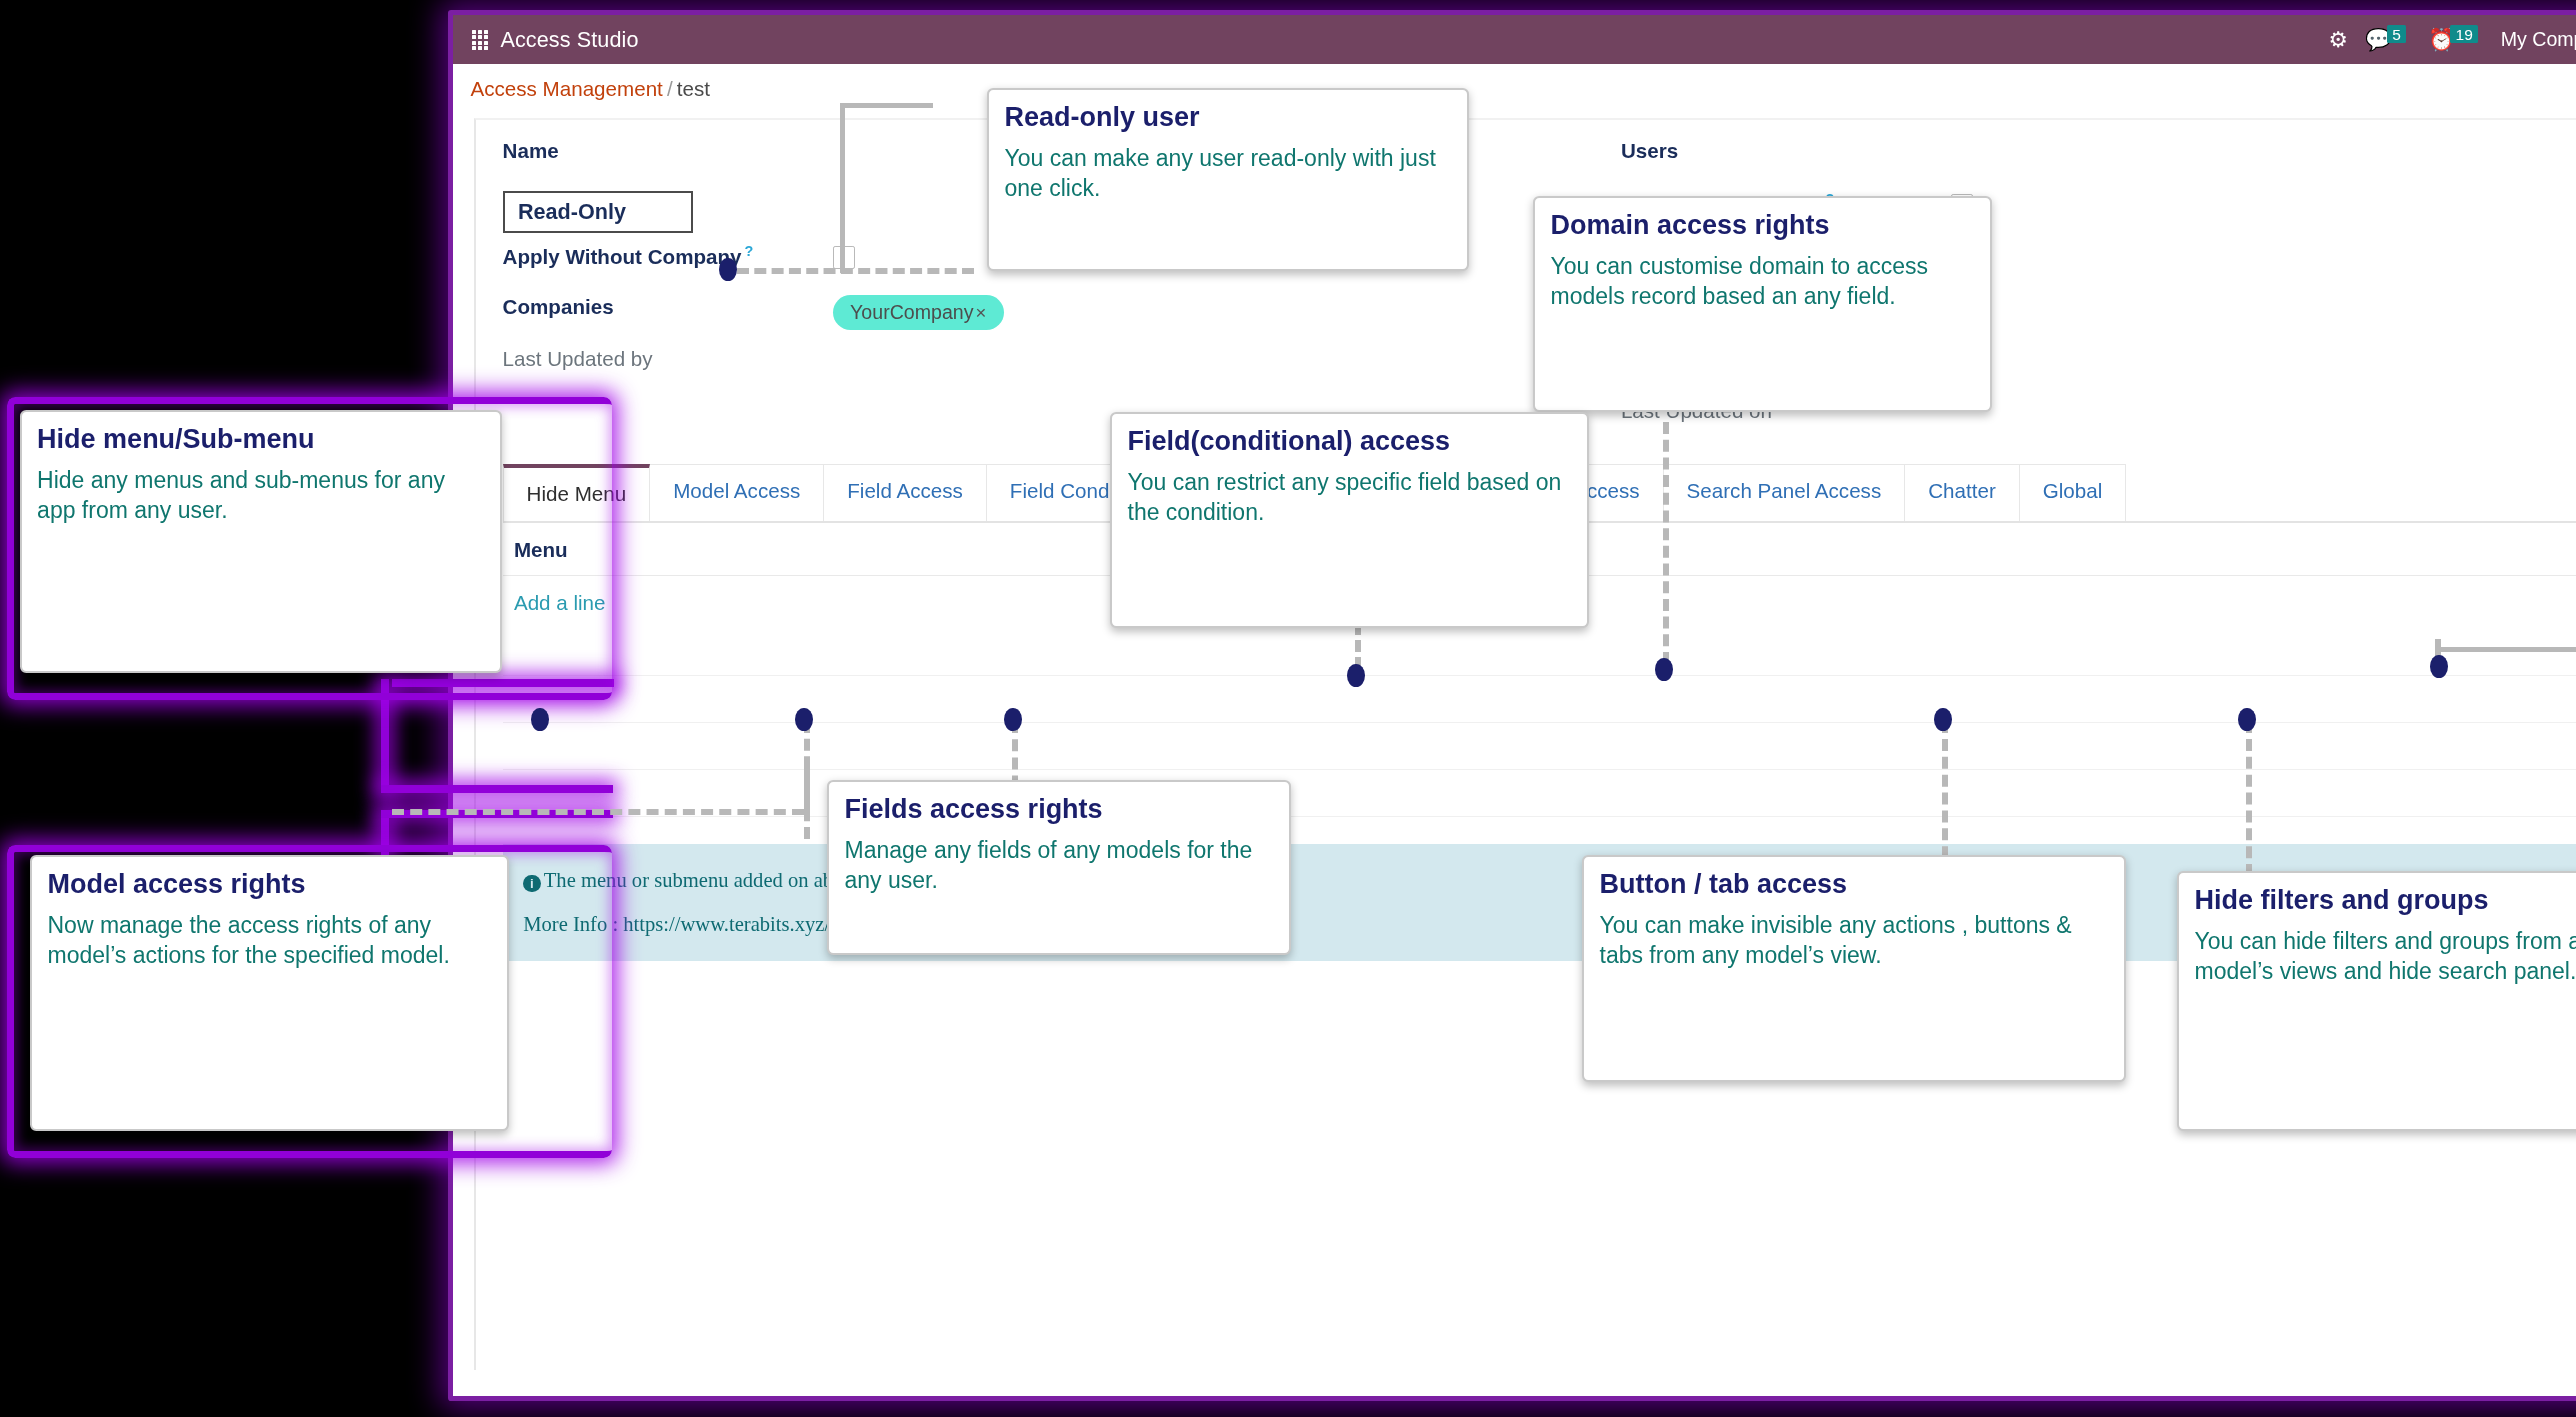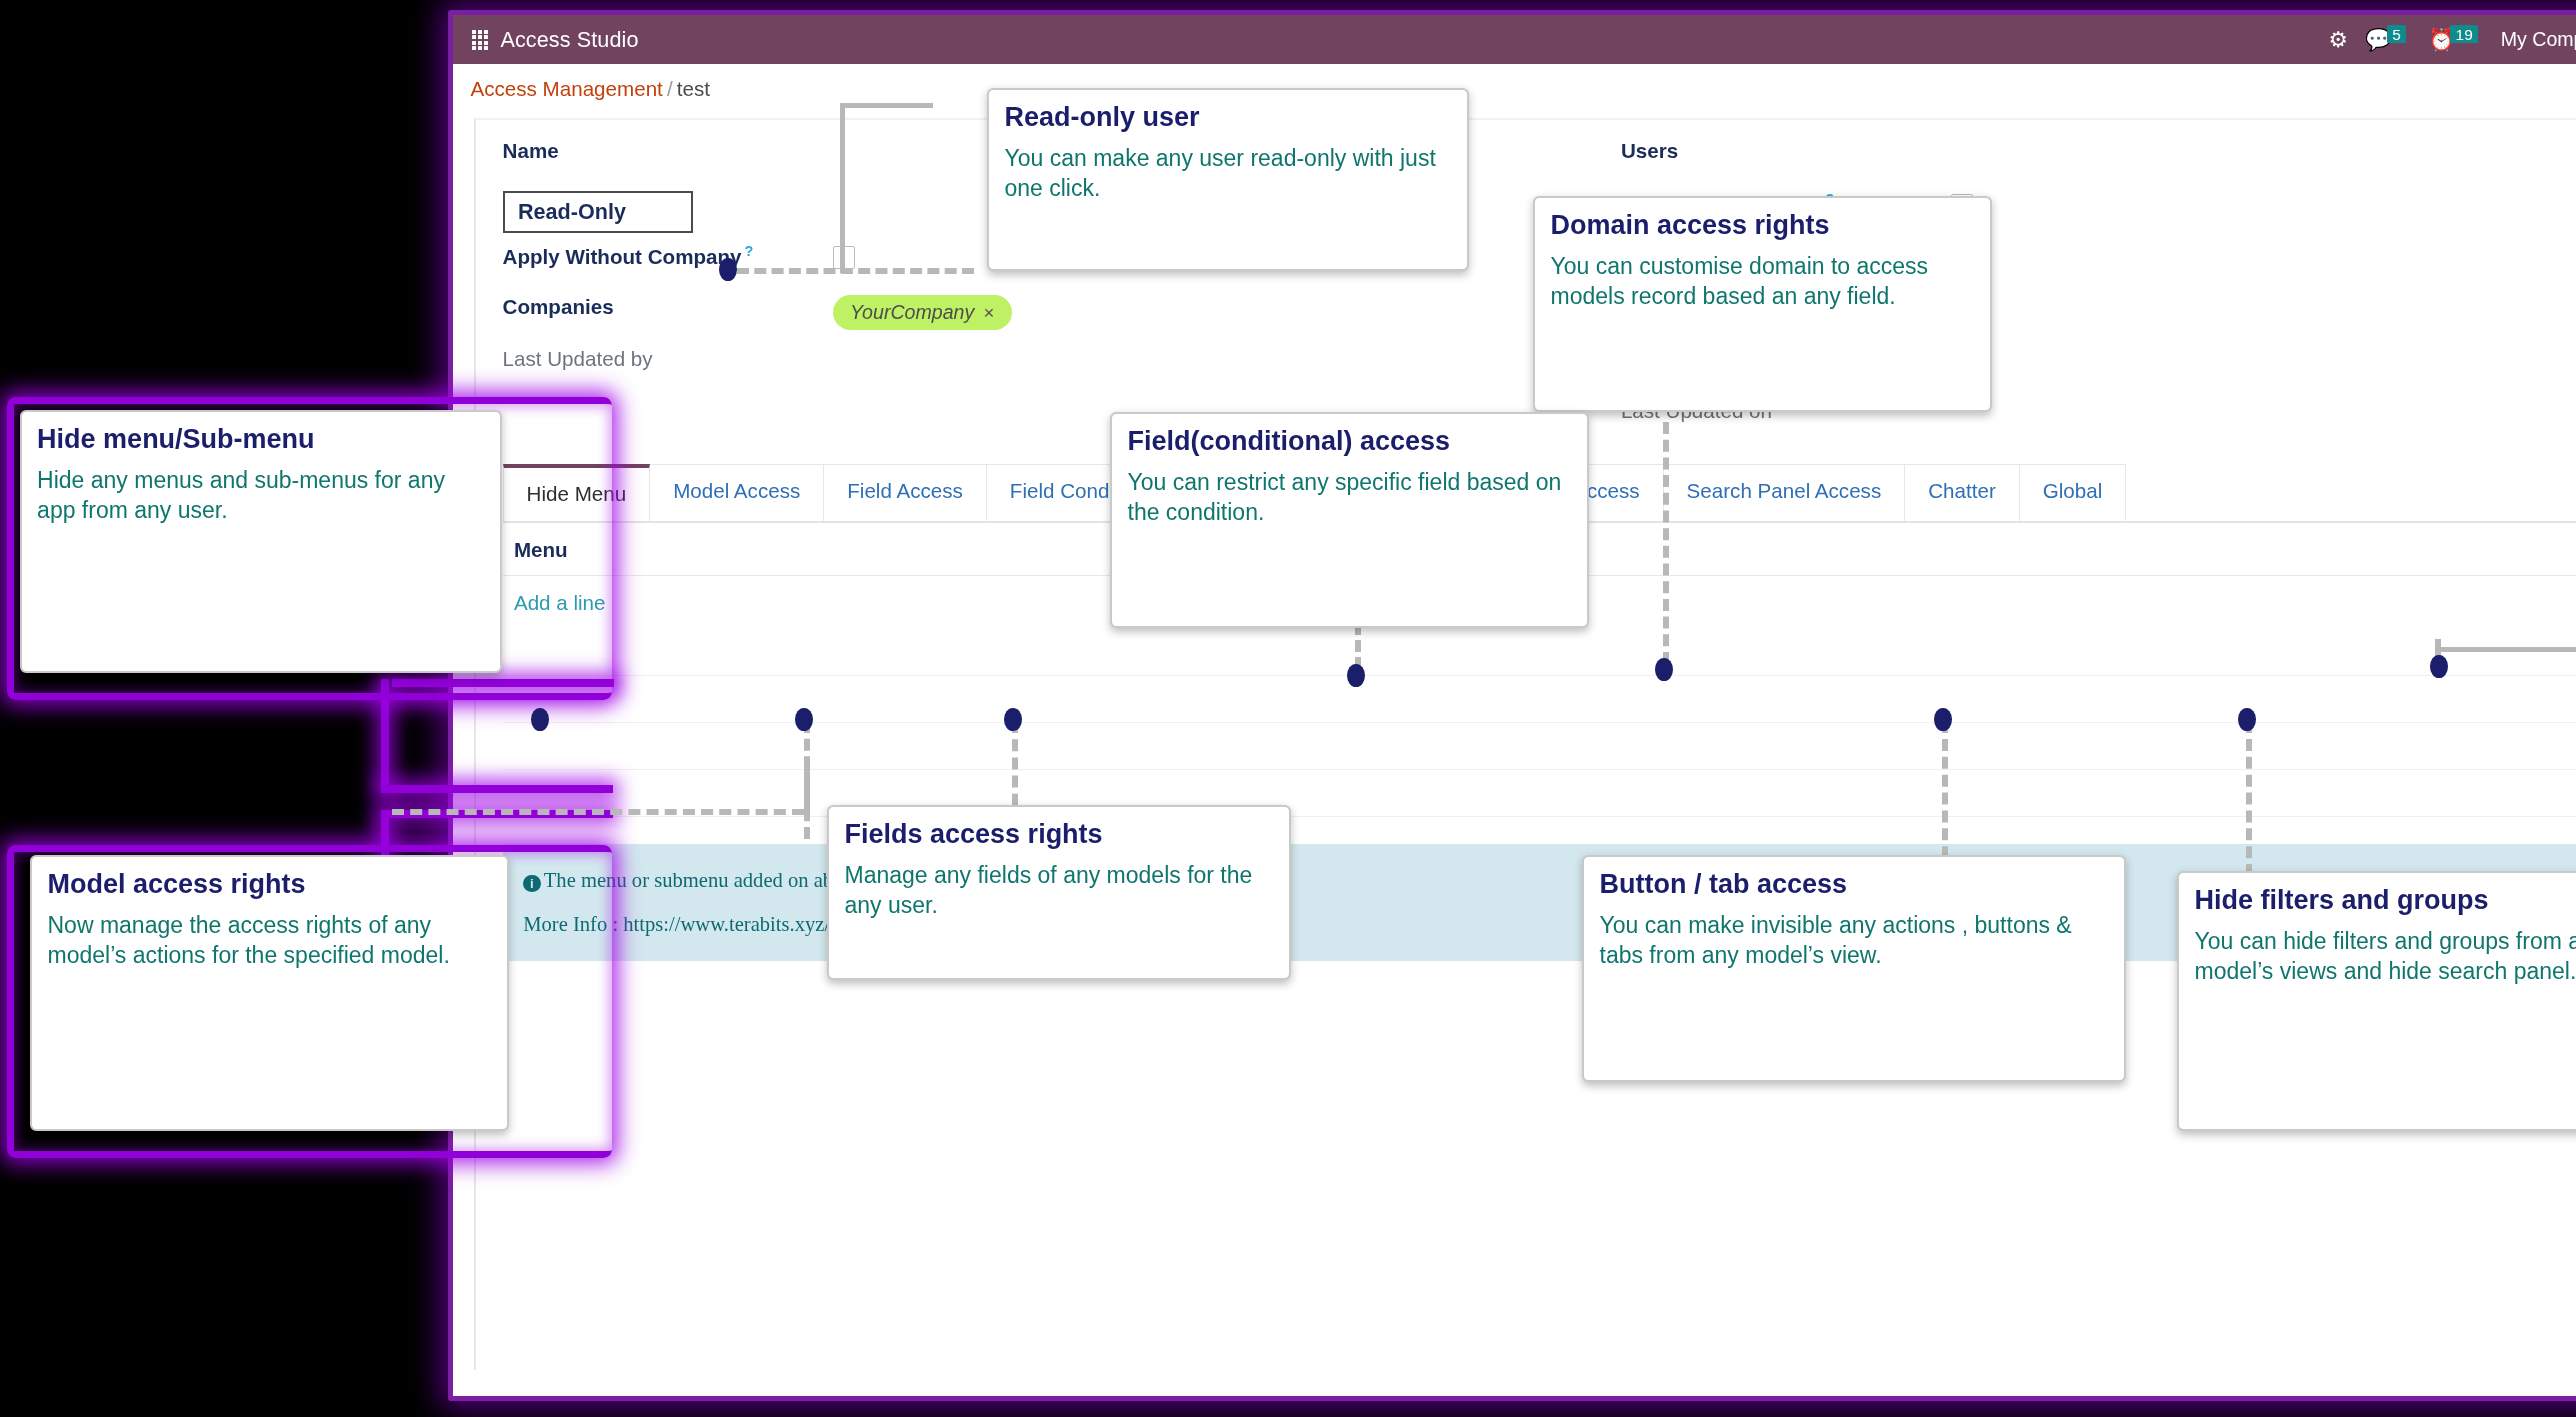--- a/index.html
+++ b/index.html
@@ -54,22 +54,22 @@
   .flabel.muted{color:#6c757d;font-weight:400;}
   .fhelp{color:#2ba7d6;font-size:14.4px;vertical-align:super;margin-left:3.1px;}
   .fval{flex:1;}
   .cb{width:20.6px;height:20.6px;border:1.5px solid #b9b9b9;border-radius:2.1px;background:#fff;
       display:inline-block;margin-top:3.1px;}
   .name-input{
     display:inline-block;border:2.1px solid #4b4b4b;background:#fff;
     padding:6.2px 13.4px;font-size:21.6px;color:#1a2d5a;font-weight:600;min-width:160px;
   }
   .pill{
-    display:inline-flex;align-items:center;gap:9px;background:#bef264;color:#4d4d4d;
-    border-radius:515px;padding:6.2px 17.5px;font-size:19.6px;font-style:italic;
+    display:inline-flex;align-items:center;gap:2px;background:#5eead4;color:#4d4d4d;
+    border-radius:515px;padding:6.2px 17.5px;font-size:19.6px;
   }
   .pill .x{font-size:18.5px;color:#555;}
 
   
   #tabs{display:flex;margin:12.4px 27px 0 27px;border-bottom:2.1px solid #e3e3e3;}
   .tab{
     padding:14.4px 23px;font-size:20.6px;color:#2f6fb5;background:#fff;
     border:1.5px solid #e7e7e7;border-bottom:none;white-space:nowrap;
   }
   .tab.active{color:#2f2f2f;border-top:4.1px solid #71435f;}
@@ -313,21 +313,21 @@
 <div class="callout" style="left:19.6px;top:410px;width:482px;height:263px;z-index:50;">
   <div class="c-title">Hide menu/Sub-menu</div>
   <div class="c-body">Hide any menus and sub-menus for any app from any user.</div>
 </div>
 
 <div class="callout" style="left:30px;top:855px;width:479px;height:276px;z-index:50;">
   <div class="c-title">Model access rights</div>
   <div class="c-body">Now manage the access rights of any model’s actions for the specified model.</div>
 </div>
 
-<div class="callout" style="left:827px;top:805px;width:464px;height:175px;">
+<div class="callout" style="left:827px;top:780px;width:464px;height:175px;">
   <div class="c-title">Fields access rights</div>
   <div class="c-body">Manage any fields of any models for the any user.</div>
 </div>
 
 <div class="callout" style="left:1582px;top:855px;width:544px;height:227px;">
   <div class="c-title">Button / tab access</div>
   <div class="c-body">You can make invisible any actions , buttons &amp; tabs from any model’s view.</div>
 </div>
 
 <div class="callout" style="left:2177px;top:871px;width:464px;height:260px;">

